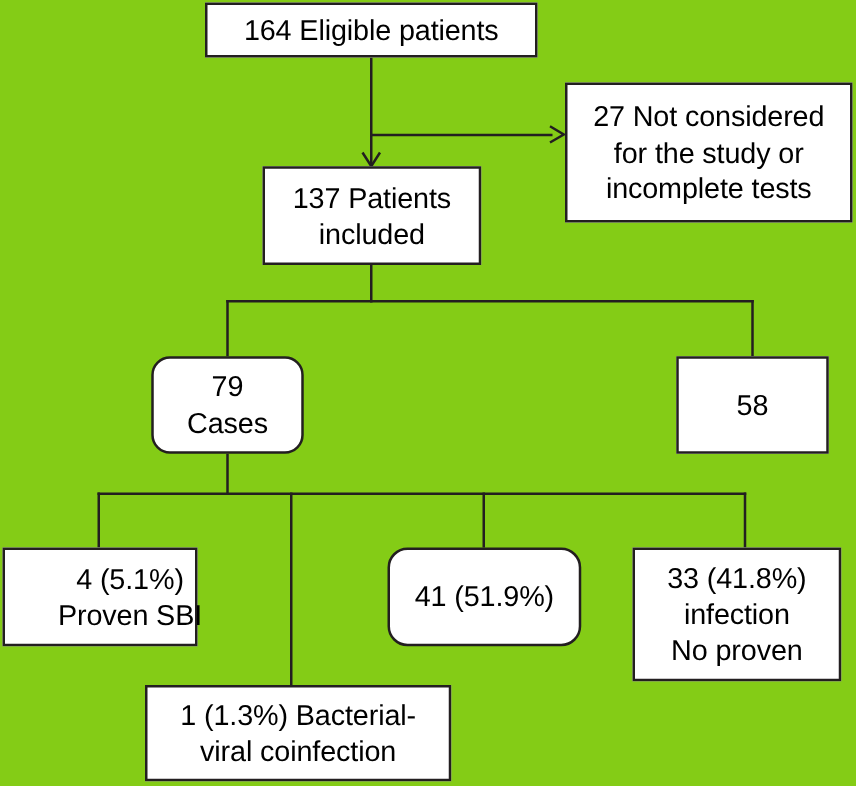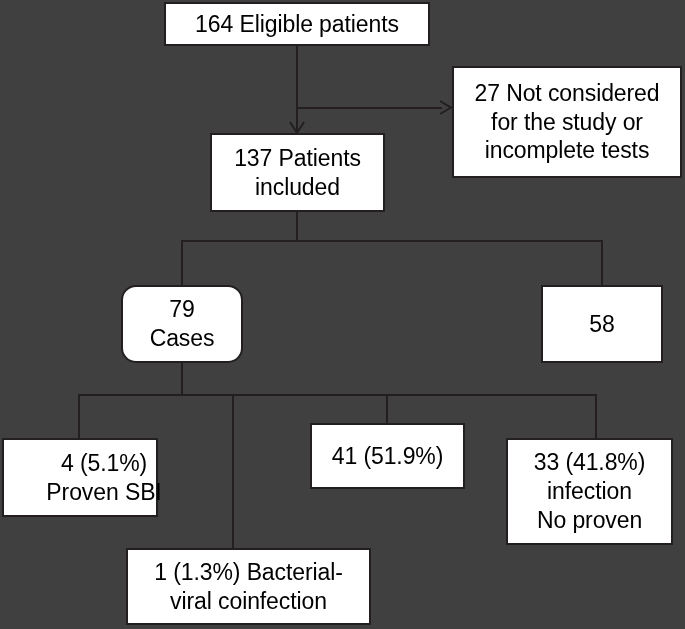--- a/index.html
+++ b/index.html
@@ -9,21 +9,21 @@
     background: #ffffff;
   }
   body {
     font-family: "Liberation Sans", sans-serif;
     color: #000000;
   }
   #flow-root {
     position: relative;
     width: 685px;
     height: 629px;
-    background: #404040;
+    background: #84cc16;
     overflow: hidden;
   }
   .node {
     position: absolute;
     box-sizing: border-box;
     border: 2px solid #231f20;
     background: #ffffff;
     display: flex;
     flex-direction: column;
     align-items: center;
@@ -39,23 +39,23 @@
     white-space: nowrap;
   }
 
   
   #node-eligible      { left: 164px; top: 2px;   width: 266px; height: 44px;  }
   #node-excluded      { left: 452px; top: 66px;  width: 230px; height: 112px; }
   #node-included      { left: 210px; top: 133px; width: 175px; height: 79px;  }
   #node-cases         { left: 121px; top: 285px; width: 122px; height: 78px; border-radius: 15px;  }
   #node-controls      { left: 541px; top: 285px; width: 122px; height: 78px; gap: 48px;  }
   #node-sbi           { left: 2px;   top: 438px; width: 156px; height: 79px; padding-left: 48px;  }
-  #node-vi            { left: 310px; top: 423px; width: 155px; height: 66px;  }
+  #node-vi            { left: 310px; top: 438px; width: 155px; height: 79px; border-radius: 16px;  }
   #node-noinf         { left: 506px; top: 438px; width: 167px; height: 107px; }
-  #node-coinfection   { left: 126px; top: 548px; width: 245px; height: 77px;  }
+  #node-coinfection   { left: 116px; top: 548px; width: 245px; height: 77px;  }
 
   
   .edge {
     position: absolute;
     background: #231f20;
     z-index: 1;
   }
   .edge.v { width: 2px; }
   .edge.h { height: 2px; }
 

